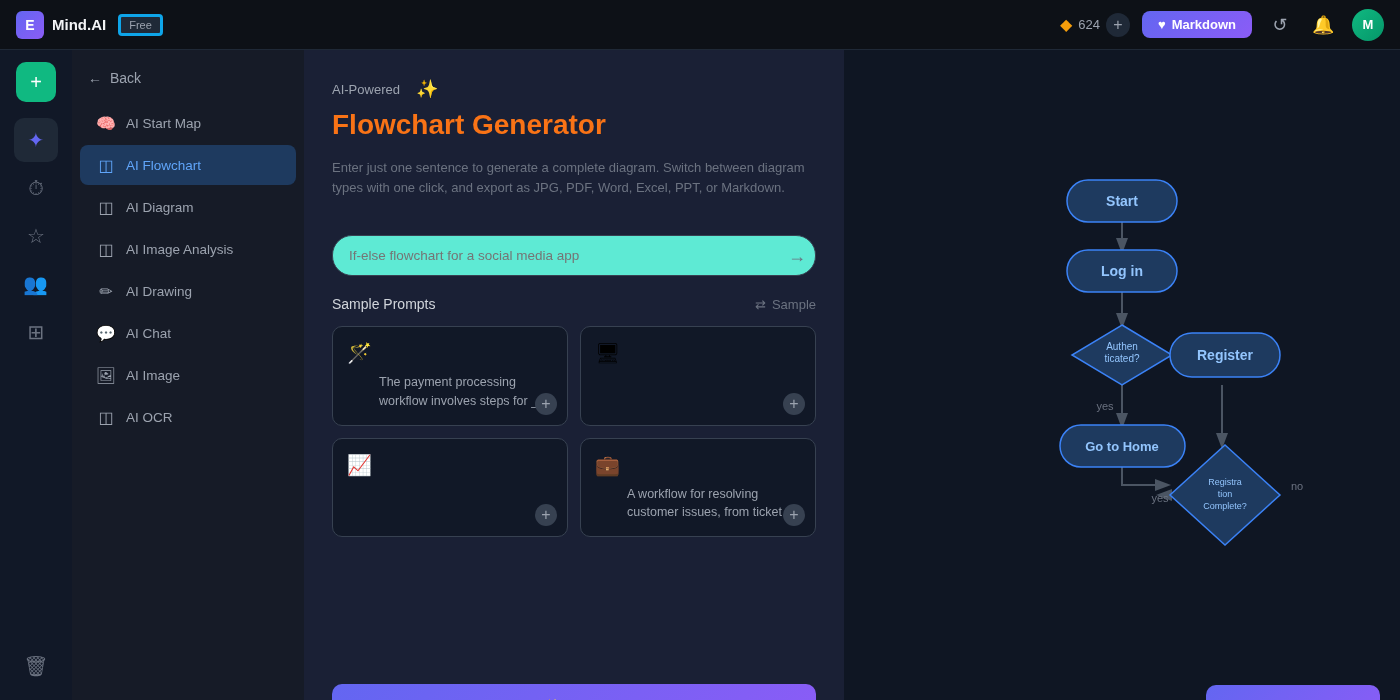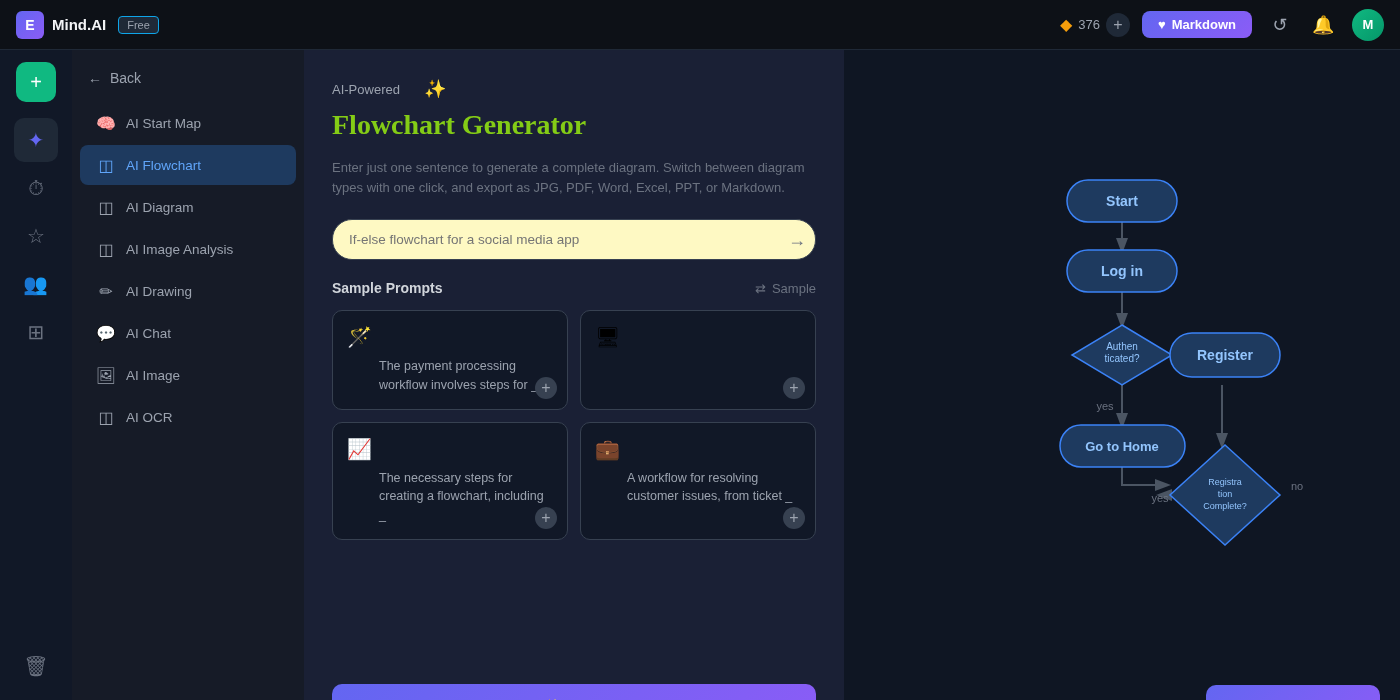--- a/index.html
+++ b/index.html
@@ -83,47 +83,46 @@
       background: #1a2035;
       padding: 28px 28px 20px;
       display: flex;
       flex-direction: column;
       flex-shrink: 0;
       overflow-y: auto;
     }
     .ai-powered-label {
       display: flex;
       align-items: center;
-      gap: 24px;
+      gap: 16px;
       color: #9ca3af;
       font-size: 13px;
       margin-bottom: 8px;
     }
     .sparkle-icon { font-size: 18px; }
     .main-title {
       font-size: 28px;
       font-weight: 700;
-      color: #84cc16;
+      color: #f97316;
       margin-bottom: 16px;
       line-height: 1.2;
-      font-family: Liberation Serif, serif;
     }
     .description {
       font-size: 13px;
       color: #6b7280;
       line-height: 1.6;
-      margin-bottom: 20px;
+      margin-bottom: 36px;
     }
     .prompt-input-wrapper {
       position: relative;
       margin-bottom: 20px;
     }
     .prompt-input {
       width: 100%;
-      background: #fef9c3;
+      background: #5eead4;
       border: 1px solid #374151;
       border-radius: 20px;
       padding: 12px 44px 12px 16px;
       color: #6b7280;
       font-size: 13.5px;
       outline: none;
     }
     .prompt-submit {
       position: absolute;
       right: 10px;
@@ -136,21 +135,21 @@
       font-size: 18px;
     }
     .sample-header {
       display: flex;
       align-items: center;
       justify-content: space-between;
       margin-bottom: 14px;
     }
     .sample-label {
       font-size: 14px;
-      font-weight: 700;
+      font-weight: 400;
       color: #d1d5db;
     }
     .shuffle-btn {
       display: flex;
       align-items: center;
       gap: 6px;
       color: #6b7280;
       font-size: 13px;
       cursor: pointer;
       background: none;
@@ -276,21 +275,21 @@
       color: white;
       font-size: 14px;
       font-weight: bold;
     }
     .free-badge {
       background: #1f2937;
       color: #9ca3af;
       font-size: 11px;
       padding: 2px 8px;
       border-radius: 4px;
-      border: 1px solid #0ea5e9;
+      border: 3px solid #0ea5e9;
     }
     .header-spacer { flex: 1; }
     .credit-area {
       display: flex;
       align-items: center;
       gap: 6px;
       color: #9ca3af;
       font-size: 13px;
     }
     .credit-icon { color: #f59e0b; font-size: 16px; }
@@ -372,21 +371,21 @@
 
 <div class="top-bar">
   <div class="app-brand">
     <div class="brand-logo">E</div>
     <span>Mind.AI</span>
   </div>
   <span class="free-badge">Free</span>
   <div class="header-spacer"></div>
   <div class="credit-area">
     <span class="credit-icon">◆</span>
-    <span>376</span>
+    <span>624</span>
     <button class="add-credit">+</button>
   </div>
   <button class="upgrade-btn">
     <span>♥</span>
     <span>Markdown</span>
   </button>
   <button class="notif-icon">↺</button>
   <button class="notif-icon">🔔</button>
   <div class="avatar">
     <span>M</span>
@@ -472,21 +471,20 @@
         <div class="prompt-card-icon">🪄</div>
         <div class="prompt-card-text">The payment processing workflow involves steps for _</div>
         <div class="prompt-card-add">+</div>
       </div>
       <div class="prompt-card">
         <div class="prompt-card-icon">🖥</div>
         <div class="prompt-card-add">+</div>
       </div>
       <div class="prompt-card">
         <div class="prompt-card-icon">📈</div>
-        <div class="prompt-card-text">The necessary steps for creating a flowchart, including _</div>
         <div class="prompt-card-add">+</div>
       </div>
       <div class="prompt-card">
         <div class="prompt-card-icon">💼</div>
         <div class="prompt-card-text">A workflow for resolving customer issues, from ticket _</div>
         <div class="prompt-card-add">+</div>
       </div>
     </div>
 
     <button class="start-btn">

